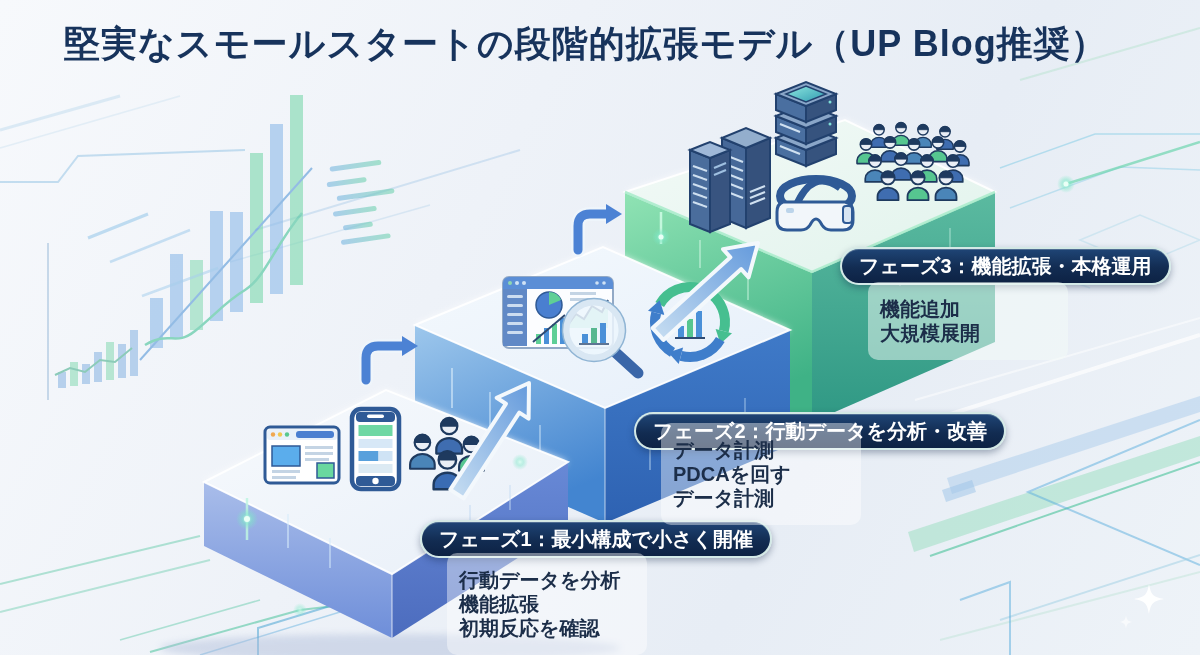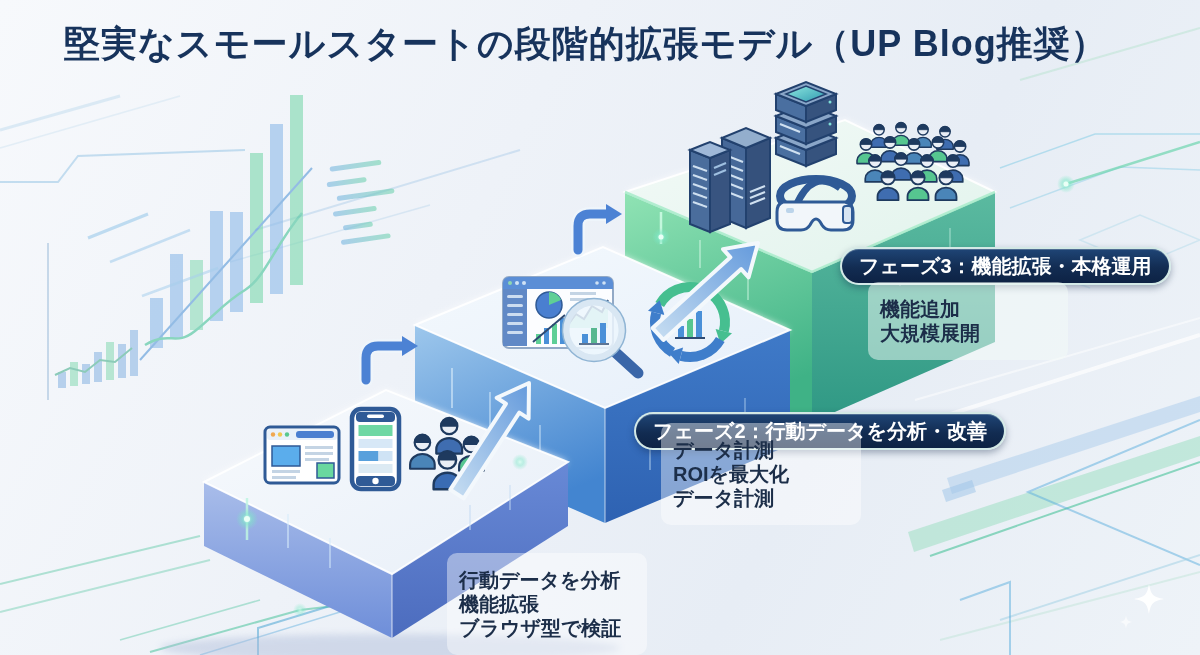--- a/index.html
+++ b/index.html
@@ -418,30 +418,31 @@
   </g>
 
   <g>
     <path transform="translate(1149,599)" d="M0,-15 C2,-4 4,-2 15,0 C4,2 2,4 0,15 C-2,4 -4,2 -15,0 C-4,-2 -2,-4 0,-15 Z" fill="#ffffff" opacity="0.95"></path>
     <path transform="translate(1126,622) scale(0.45)" d="M0,-15 C2,-4 4,-2 15,0 C4,2 2,4 0,15 C-2,4 -4,2 -15,0 C-4,-2 -2,-4 0,-15 Z" fill="#ffffff" opacity="0.6"></path>
   </g>
 </svg>
 
 <h1 class="title">堅実なスモールスタートの段階的拡張モデル（UP Blog推奨）</h1>
 
+<div class="badge b1">フェーズ1：最小構成で小さく開催</div>
 <div class="points p1">
   <div>行動データを分析</div>
   <div>機能拡張</div>
-  <div>ブラウザ型で検証</div>
+  <div>初期反応を確認</div>
 </div>
 
 <div class="badge b2">フェーズ2：行動データを分析・改善</div>
 <div class="points p2">
   <div>データ計測</div>
-  <div>ROIを最大化</div>
+  <div>PDCAを回す</div>
   <div>データ計測</div>
 </div>
 
 <div class="badge b3">フェーズ3：機能拡張・本格運用</div>
 <div class="points p3">
   <div>機能追加</div>
   <div>大規模展開</div>
 </div>
 
 </div>

